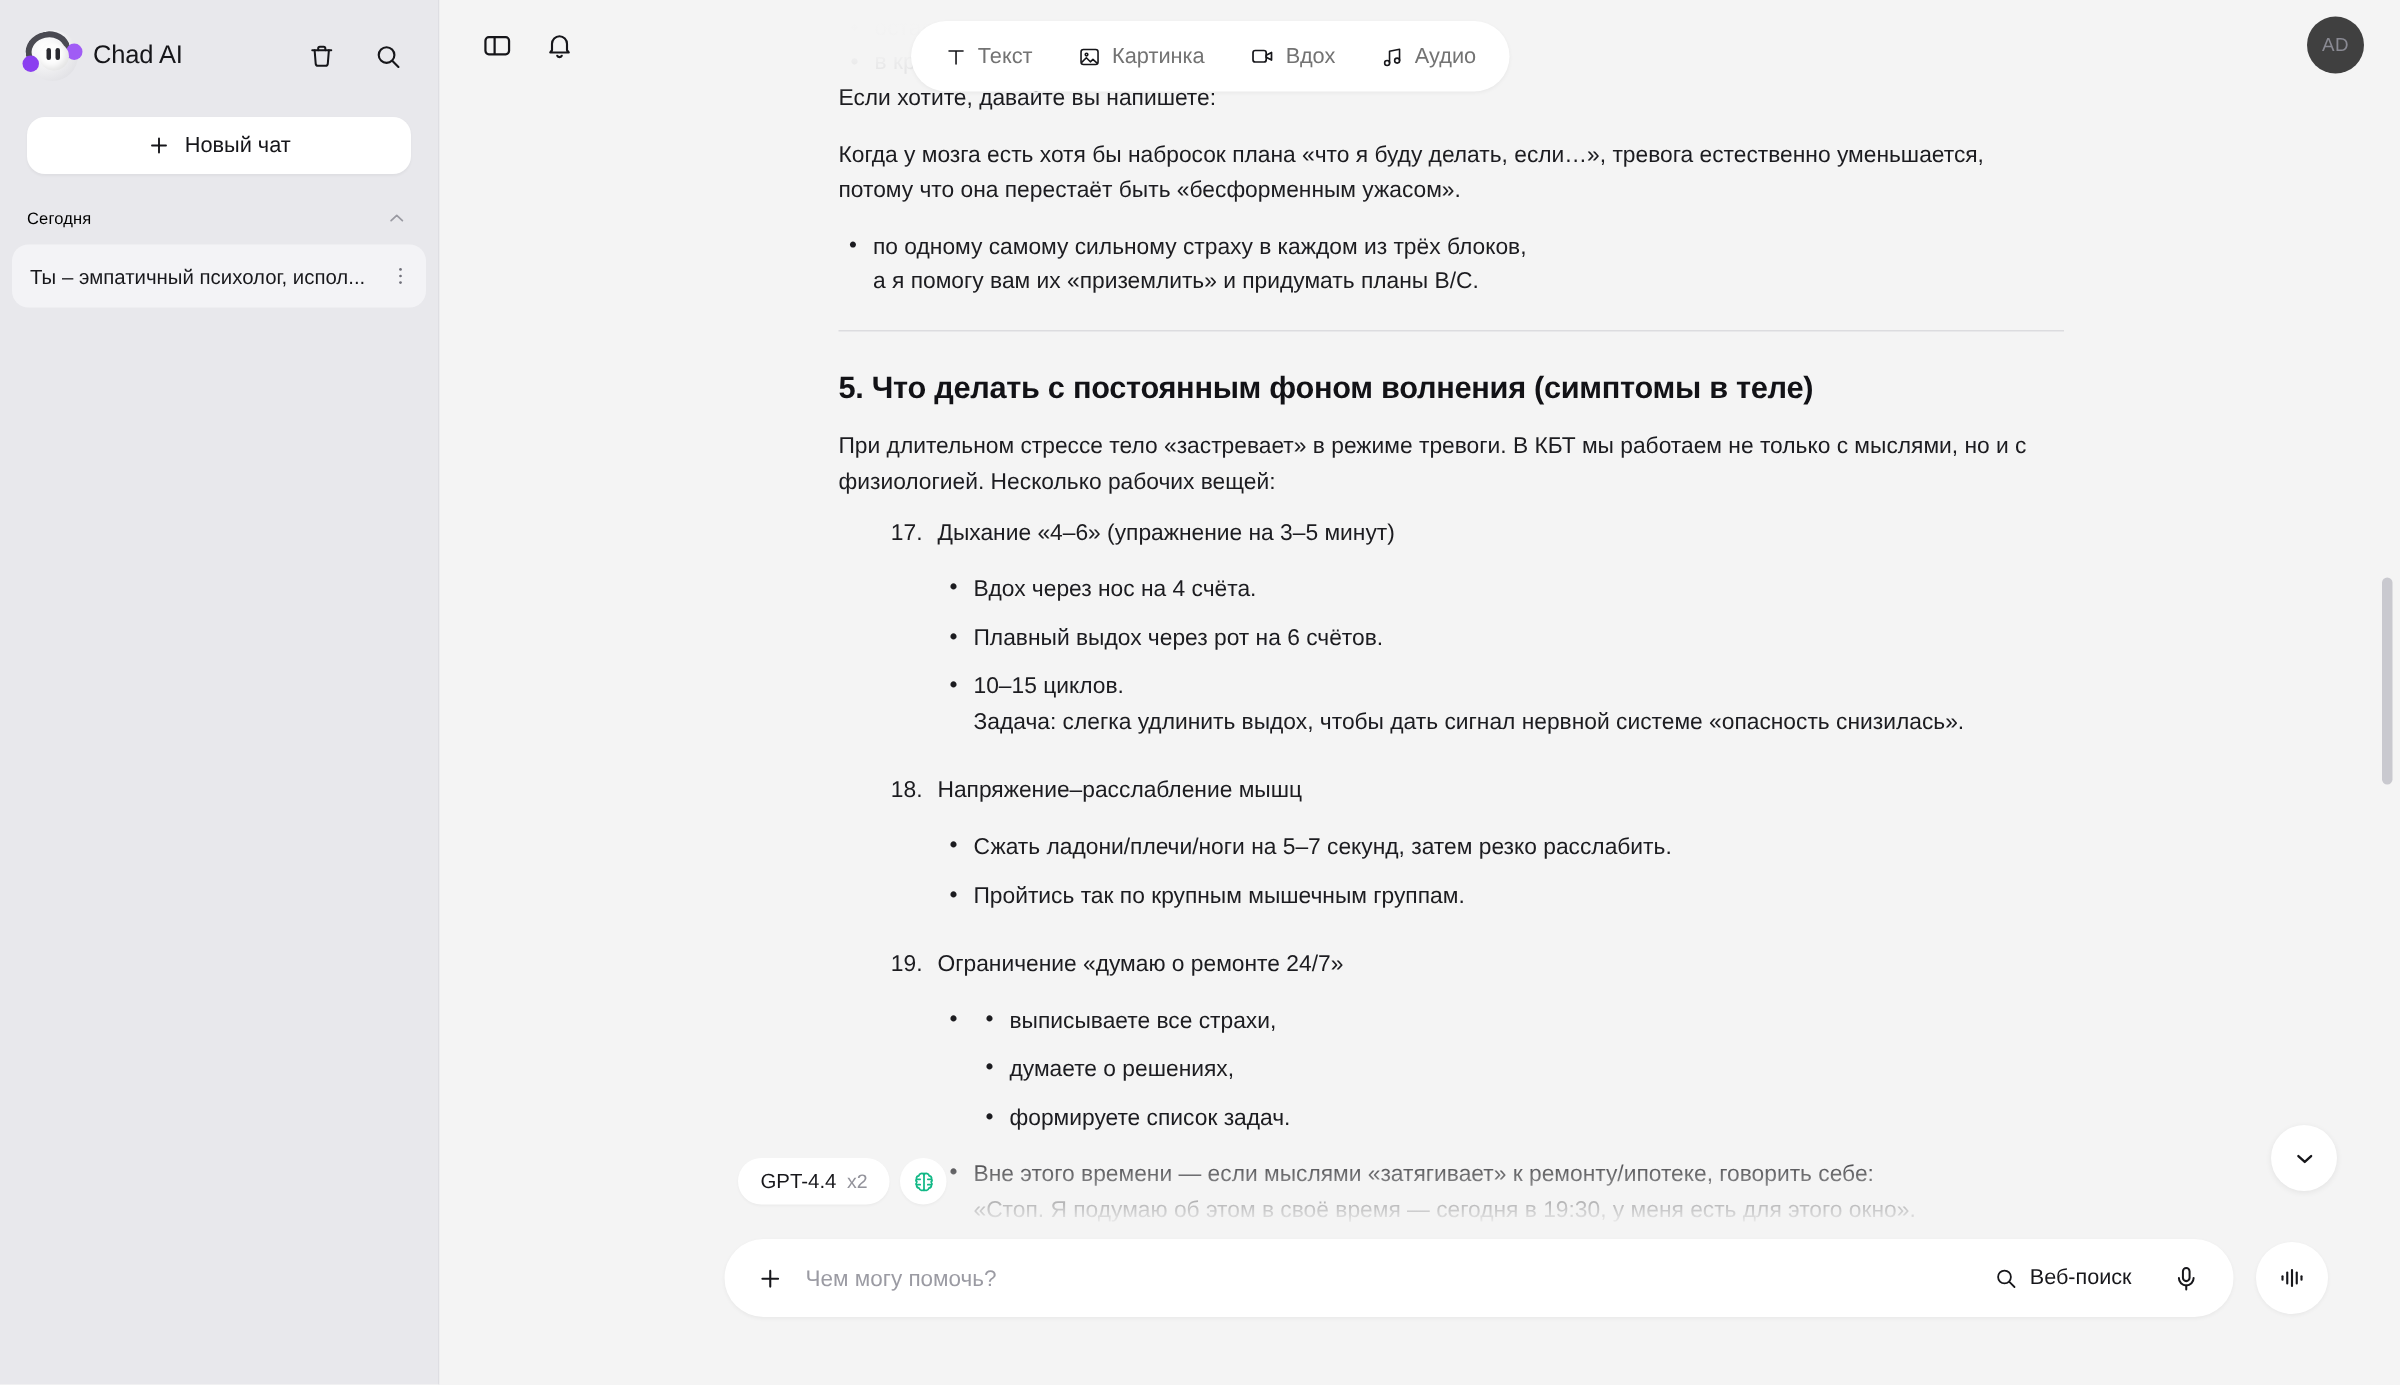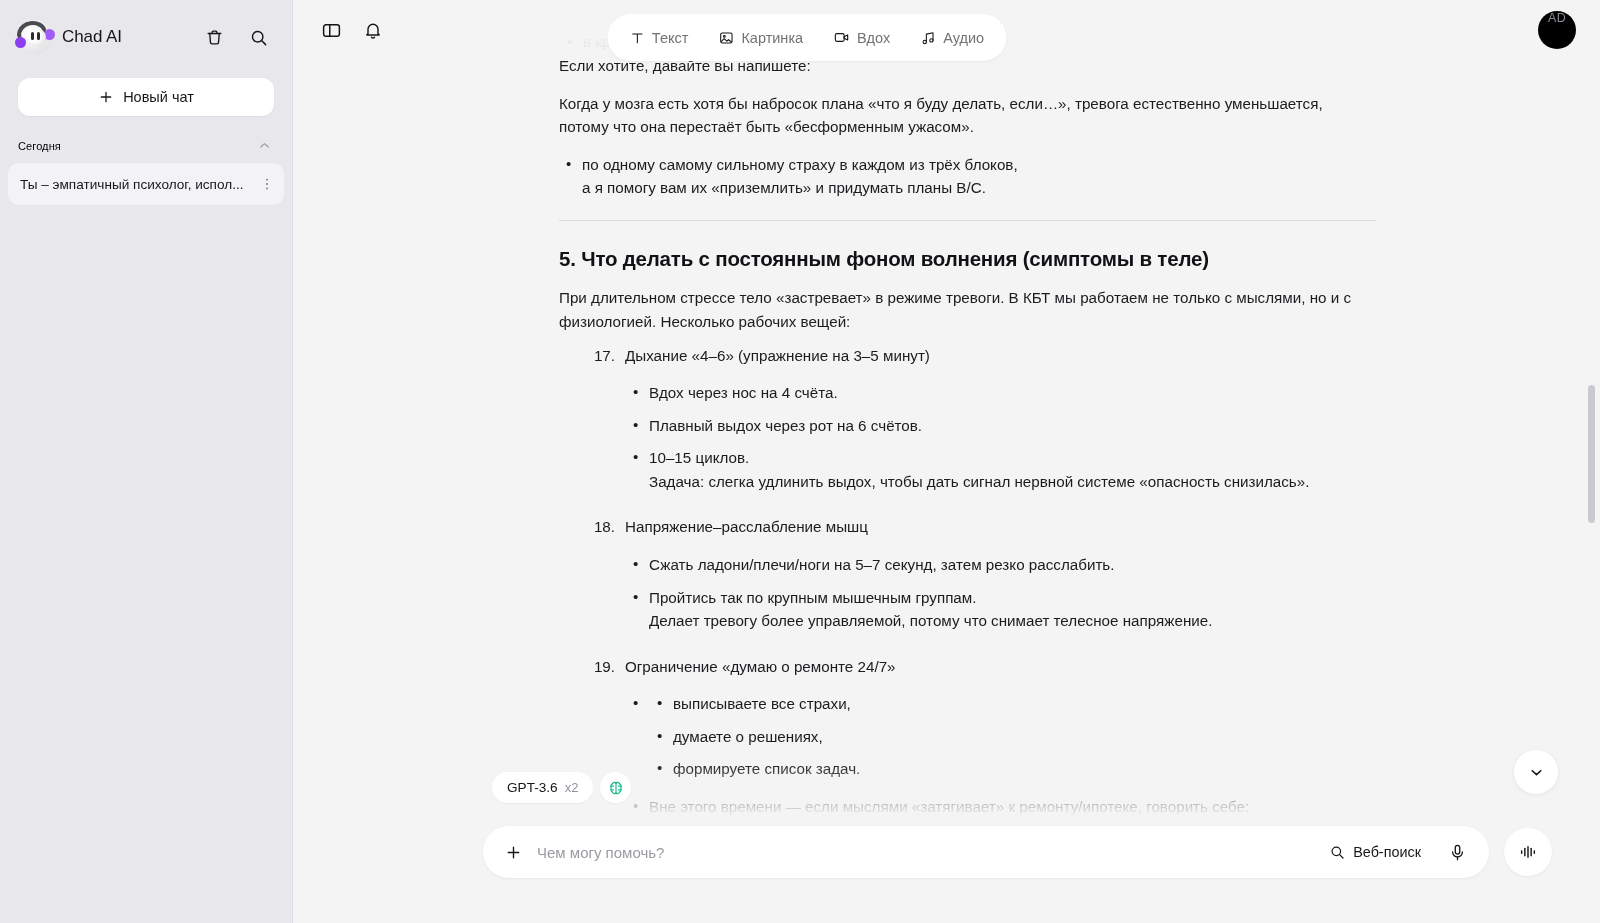--- a/index.html
+++ b/index.html
@@ -185,22 +185,22 @@
     padding: 0 24px 0 24px;
     z-index: 40;
     pointer-events: none;
   }
   .main-topbar > * { pointer-events: auto; }
   .topbar-left { display: flex; align-items: center; gap: 14px; }
   .avatar {
     margin-left: auto;
     width: 38px; height: 38px;
     border-radius: 50%;
-    background: #000000;
-    display: flex; justify-content: center;
+    background: #404040;
+    display: flex; align-items: center; justify-content: center;
     font-size: 12.5px;
     font-weight: 500;
     color: #8a8a93;
     cursor: pointer;
     letter-spacing: .3px;
   }
 
   
   .format-pill {
     position: absolute;
@@ -620,21 +620,20 @@
                 </ul>
               </li>
 
               <li>
                 <span class="num">18.</span>
                 <span>Напряжение–расслабление мышц</span>
                 <ul class="sub-ul">
                   <li><span>Сжать ладони/плечи/ноги на 5–7 секунд, затем резко расслабить.</span></li>
                   <li>
                     <span>Пройтись так по крупным мышечным группам.</span>
-                    <span class="note-line">Делает тревогу более управляемой, потому что снимает телесное напряжение.</span>
                   </li>
                 </ul>
               </li>
 
               <li>
                 <span class="num">19.</span>
                 <span>Ограничение «думаю о ремонте 24/7»</span>
                 <ul class="sub-ul">
                   <li>
                     <ul class="sub-ul deep">
@@ -726,21 +725,21 @@
       <div class="scroll-down">
         <span style="display:flex;">
           <svg width="17" height="17" viewBox="0 0 24 24" fill="none" stroke="#16161a" stroke-width="2.2" stroke-linecap="round" stroke-linejoin="round">
             <path d="M6 9.5l6 5.5 6-5.5"></path>
           </svg>
         </span>
       </div>
 
       <div class="model-row">
         <div class="model-pill">
-          <span>GPT-3.6</span>
+          <span>GPT-4.4</span>
           <span class="mult">x2</span>
         </div>
         <div class="brain-btn">
           <span style="display:flex;">
             <svg width="18" height="18" viewBox="0 0 24 24" fill="none" stroke="#12b886" stroke-width="1.55" stroke-linecap="round" stroke-linejoin="round">
               <path d="M12 4.4v15.2"></path>
               <path d="M12 5.4a2.6 2.6 0 0 0-4.6 1.2A2.5 2.5 0 0 0 5.2 9a2.5 2.5 0 0 0 .5 3A2.5 2.5 0 0 0 5.4 15a2.6 2.6 0 0 0 2.3 2.4A2.6 2.6 0 0 0 12 18.8"></path>
               <path d="M12 5.4a2.6 2.6 0 0 1 4.6 1.2A2.5 2.5 0 0 1 18.8 9a2.5 2.5 0 0 1-.5 3 2.5 2.5 0 0 1 .3 3 2.6 2.6 0 0 1-2.3 2.4A2.6 2.6 0 0 1 12 18.8"></path>
               <path d="M6 9.6h2.6M15.4 9.6H18M6.1 14.4h2.5M15.4 14.4H18"></path>
             </svg>

